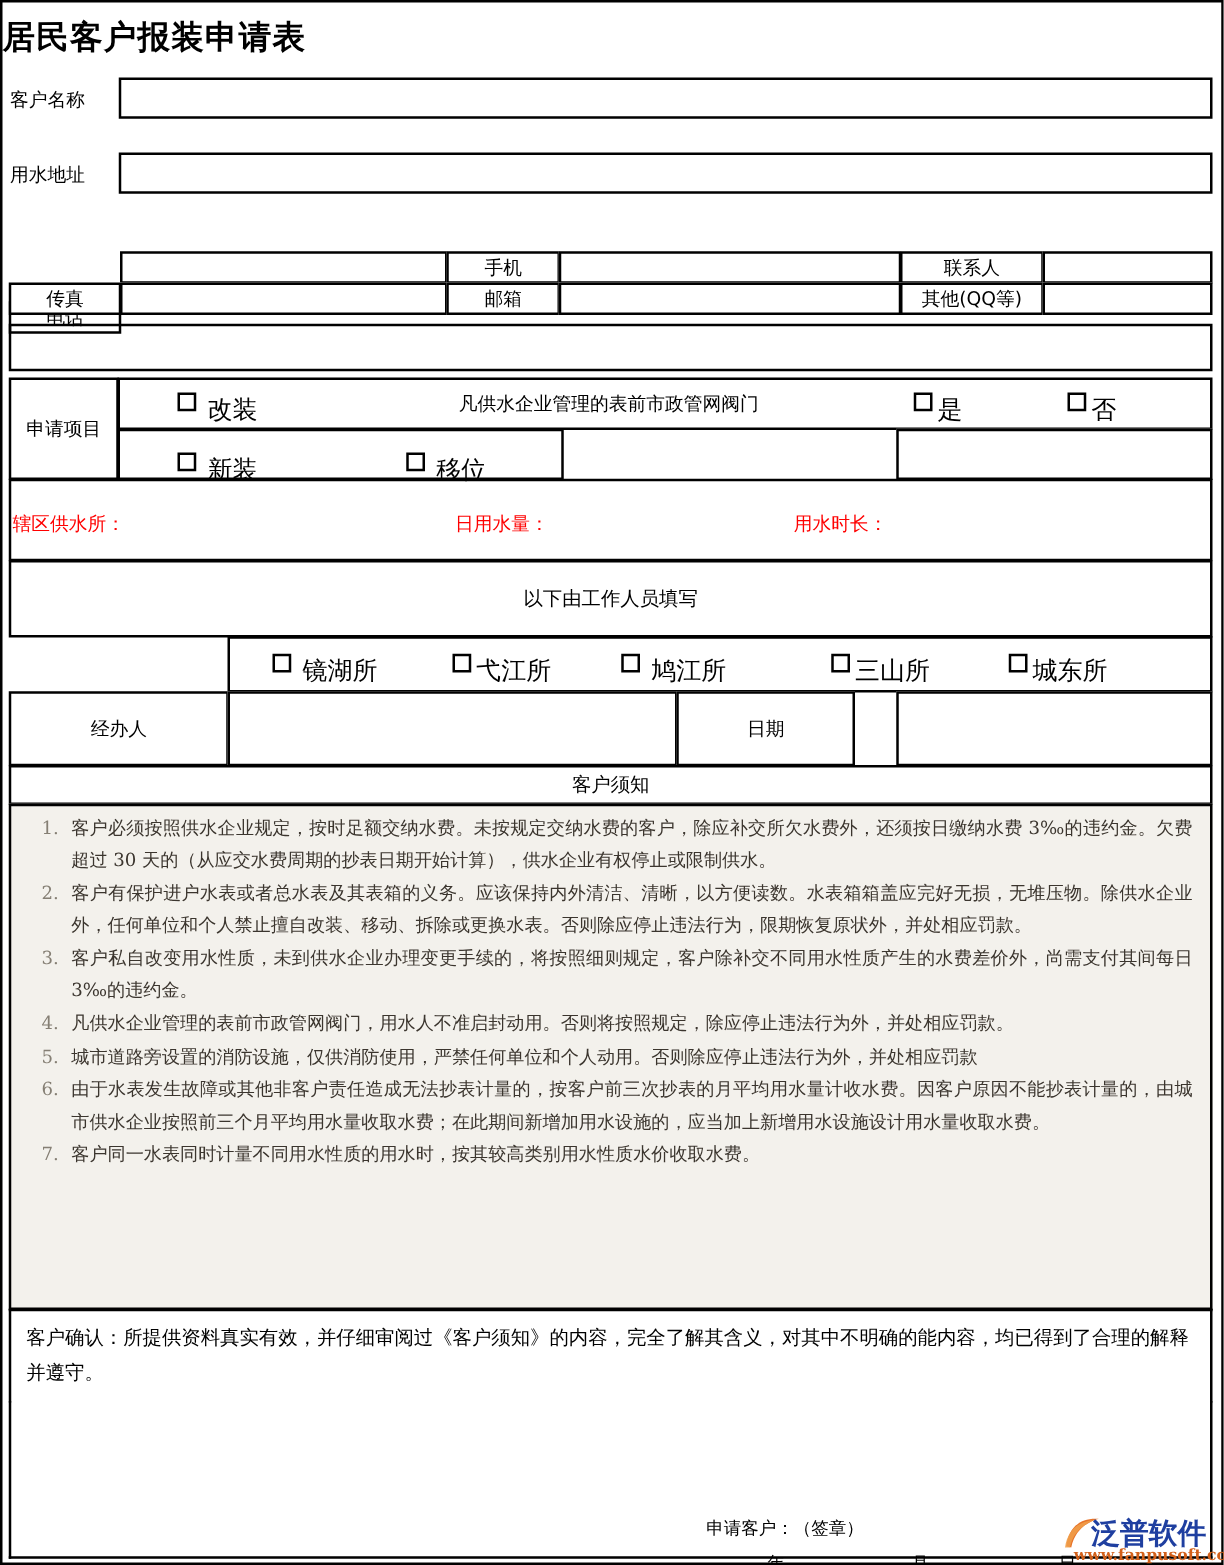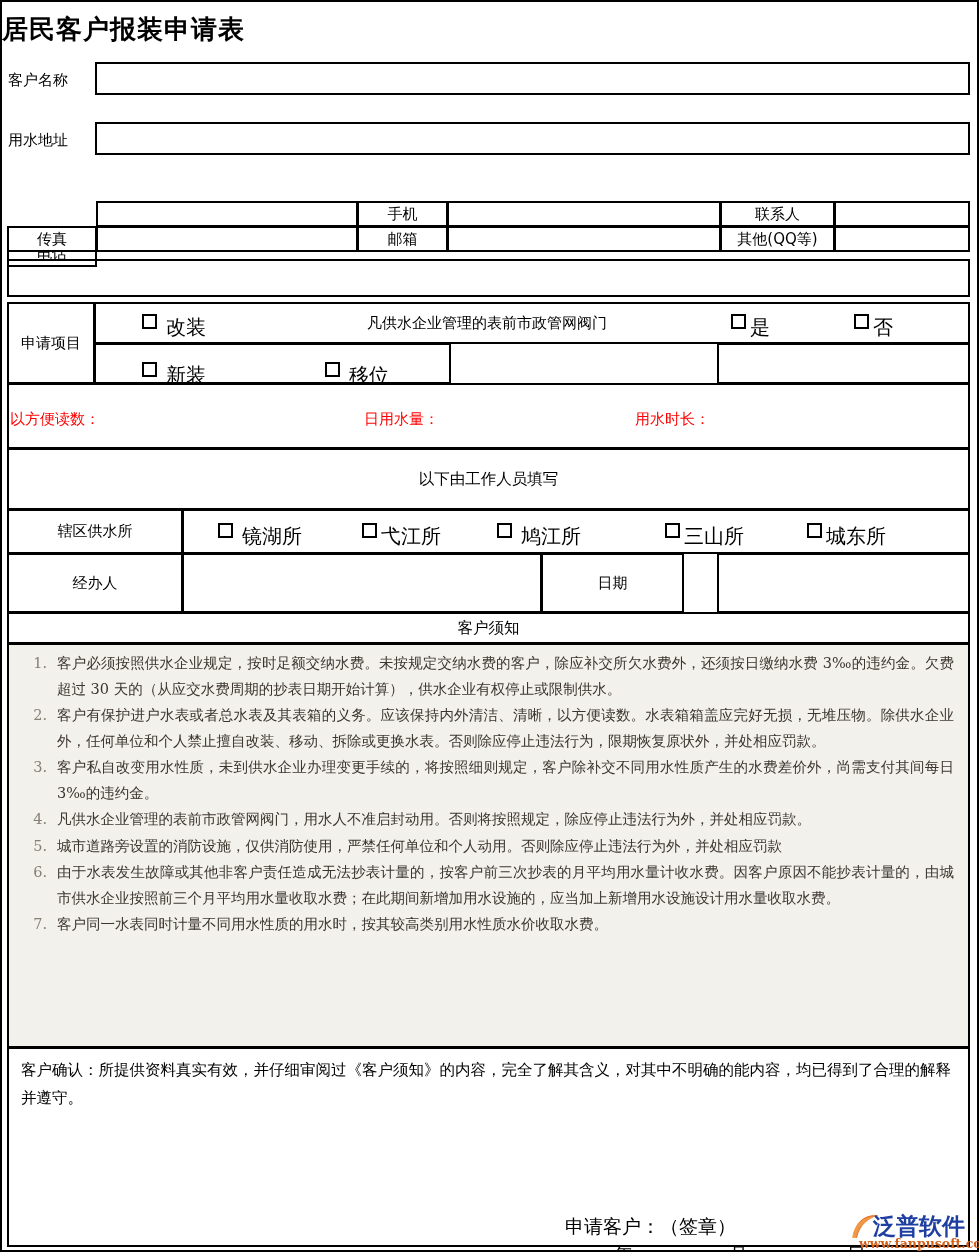--- a/index.html
+++ b/index.html
@@ -123,21 +123,21 @@
     position: absolute;
     font-size: 15.5px;
     line-height: 28px;
     box-sizing: border-box;
     padding: 8px 14px;
   }
 
   
   .sig-line {
     position: absolute;
-    font-size: 19px;
+    font-size: 14px;
     white-space: nowrap;
   }
 
   
   .logo {
     position: absolute;
     width: 132px;
     height: 40px;
   }
   .logo-top {
@@ -219,27 +219,26 @@
     <span class="cbx"></span>
     <span>新装</span>
   </div>
   <div class="cbopt abs" style="left:323px; top:360px;">
     <span class="cbx"></span>
     <span>移位</span>
   </div>
   <div class="tblcell thick" style="left:715px; top:341px; width:253px; height:41px;"></div>
 
   <div class="abs" style="left:5px; top:381px; width:963px; height:66px; border:2px solid #000;"></div>
-  <div class="redlabel" style="left:8px; top:408px;">以方便读数：</div>
+  <div class="redlabel" style="left:8px; top:408px;">辖区供水所：</div>
   <div class="redlabel" style="left:362px; top:408px;">日用水量：</div>
   <div class="redlabel" style="left:633px; top:408px;">用水时长：</div>
 
   <div class="tblcell thick" style="left:5px; top:446px; width:963px; height:62px; font-size:15.5px;">以下由工作人员填写</div>
 
-  <div class="tblcell thick" style="left:5px; top:507px; width:176px; height:45px;">辖区供水所</div>
   <div class="abs" style="left:180px; top:507px; width:788px; height:45px; border:2px solid #000;"></div>
   <div class="cbopt abs" style="left:216px; top:521px;">
     <span class="cbx"></span>
     <span>镜湖所</span>
   </div>
   <div class="cbopt abs" style="left:360px; top:521px;">
     <span class="cbx tight"></span>
     <span>弋江所</span>
   </div>
   <div class="cbopt abs" style="left:495px; top:521px;">

